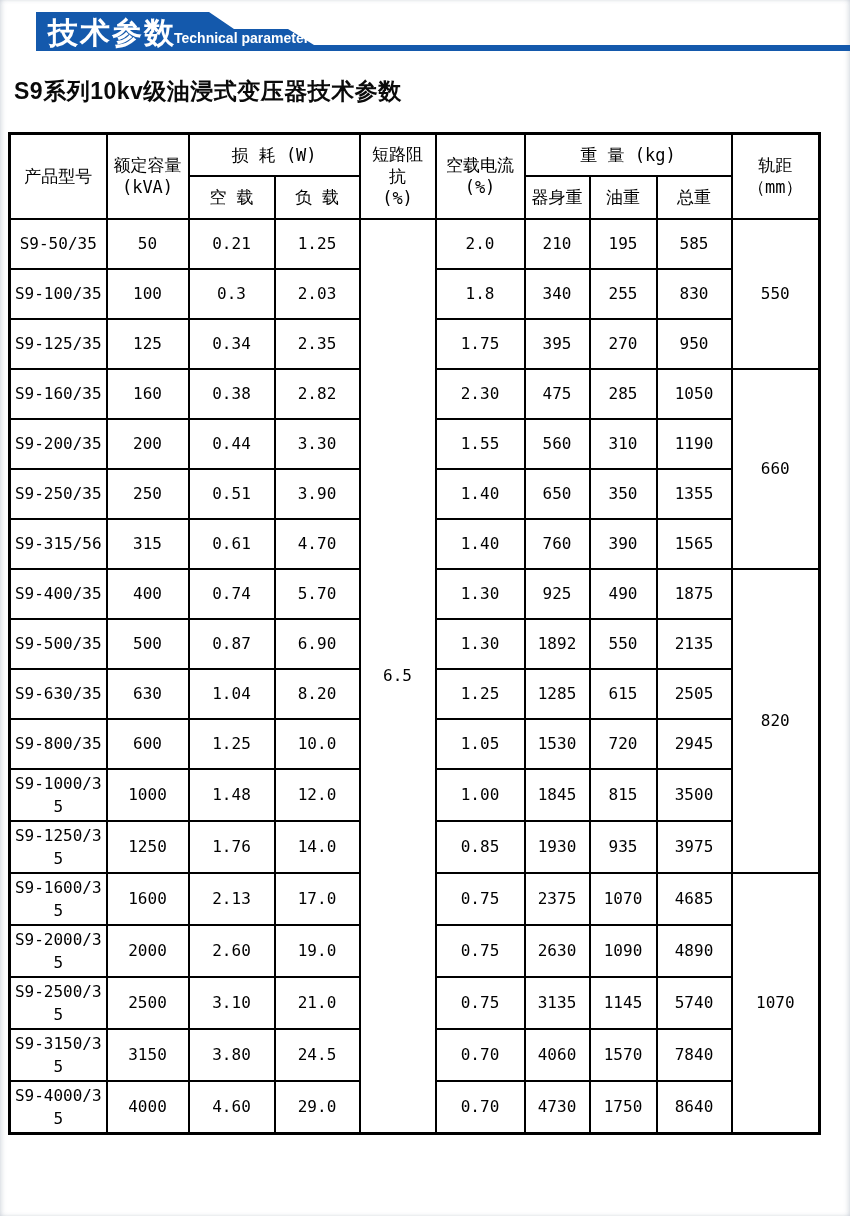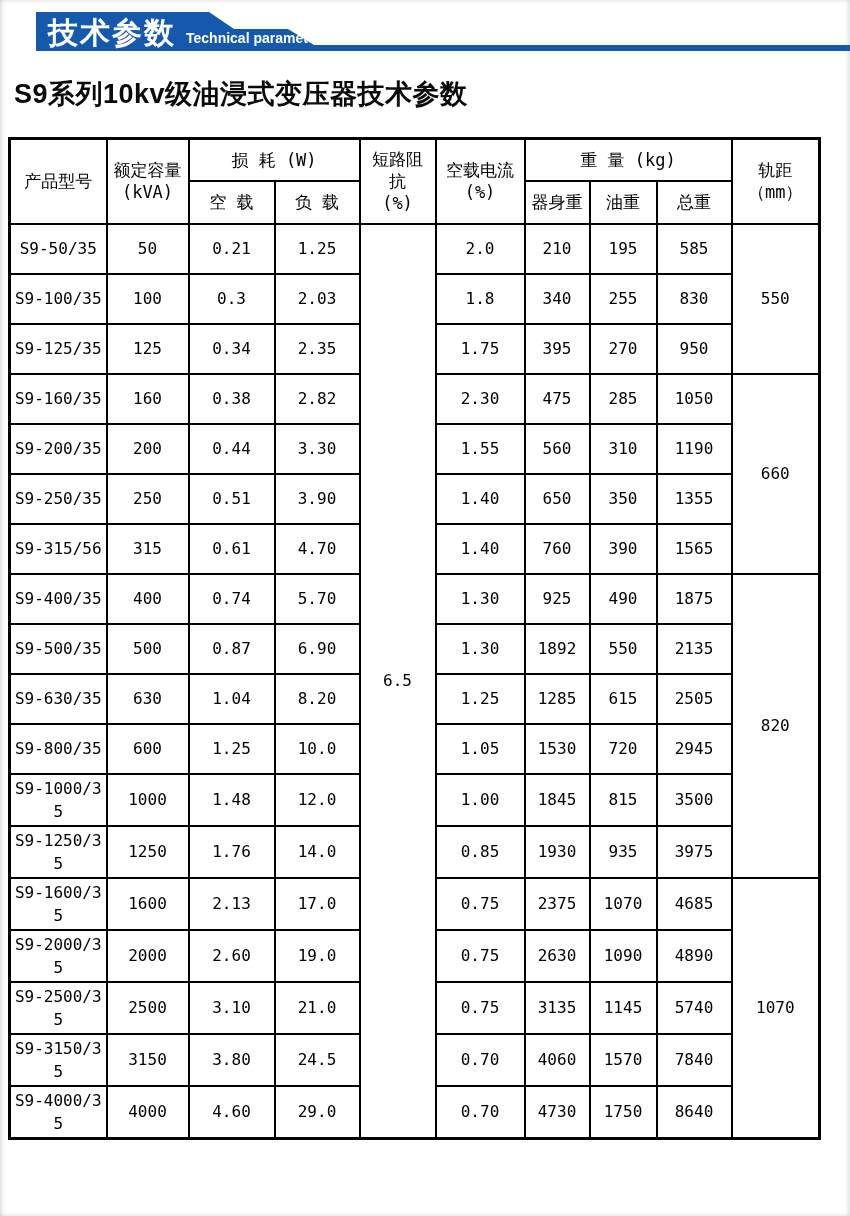--- a/index.html
+++ b/index.html
@@ -20,28 +20,28 @@
     background:#1459ac;
     clip-path: polygon(0 12px, 173px 12px, 198px 29px, 252px 29px, 278px 45px,
                        850px 45px, 850px 51px, 0 51px);
   }
   .banner-cn {
     position:absolute; left:12px; top:18px;
     font-size:30px; font-weight:bold; color:#fff; letter-spacing:2px;
     line-height:30px; white-space:nowrap;
   }
   .banner-en {
-    position:absolute; left:150px; top:30px;
+    position:absolute; left:138px; top:30px;
     font-size:14px; font-weight:bold; color:#fff; white-space:nowrap;
   }
 
   
   .doc-title {
     margin:20px 0 0 14px;
-    font-size:27px; font-weight:bold; color:#0a0a0a;
+    font-size:23px; font-weight:bold; color:#0a0a0a;
     letter-spacing:0.5px;
   }
 
   
   table.spec {
     margin:25px 0 0 8px;
     border-collapse:collapse;
     table-layout:fixed;
     width:810px;
     border:3px solid #000;

